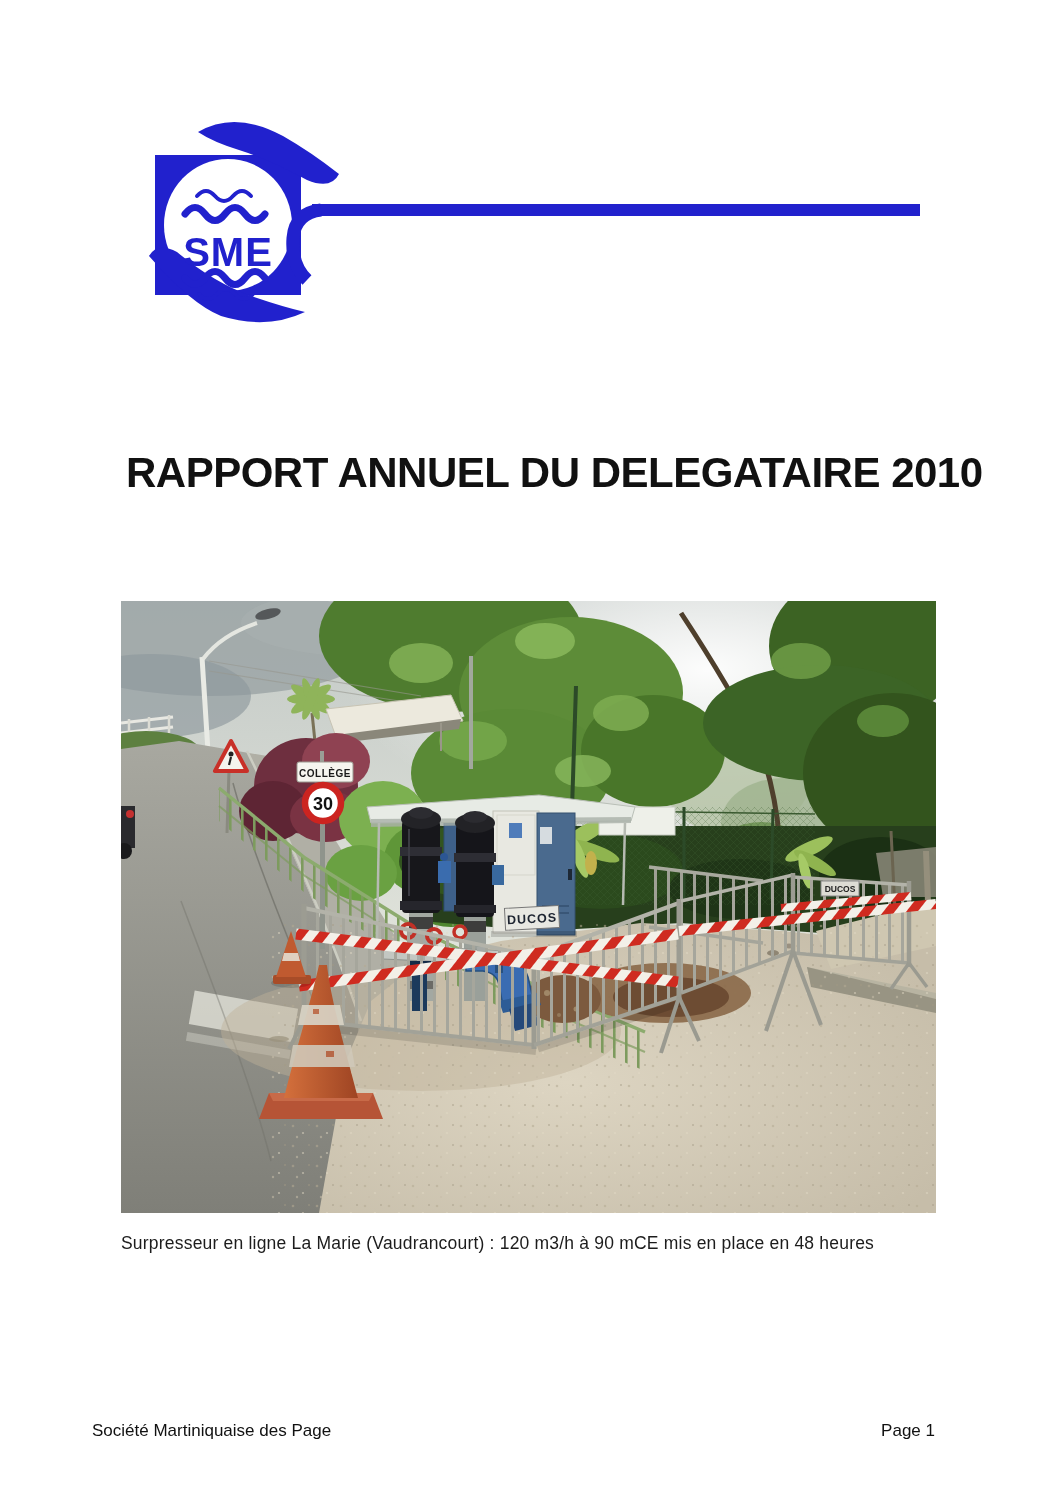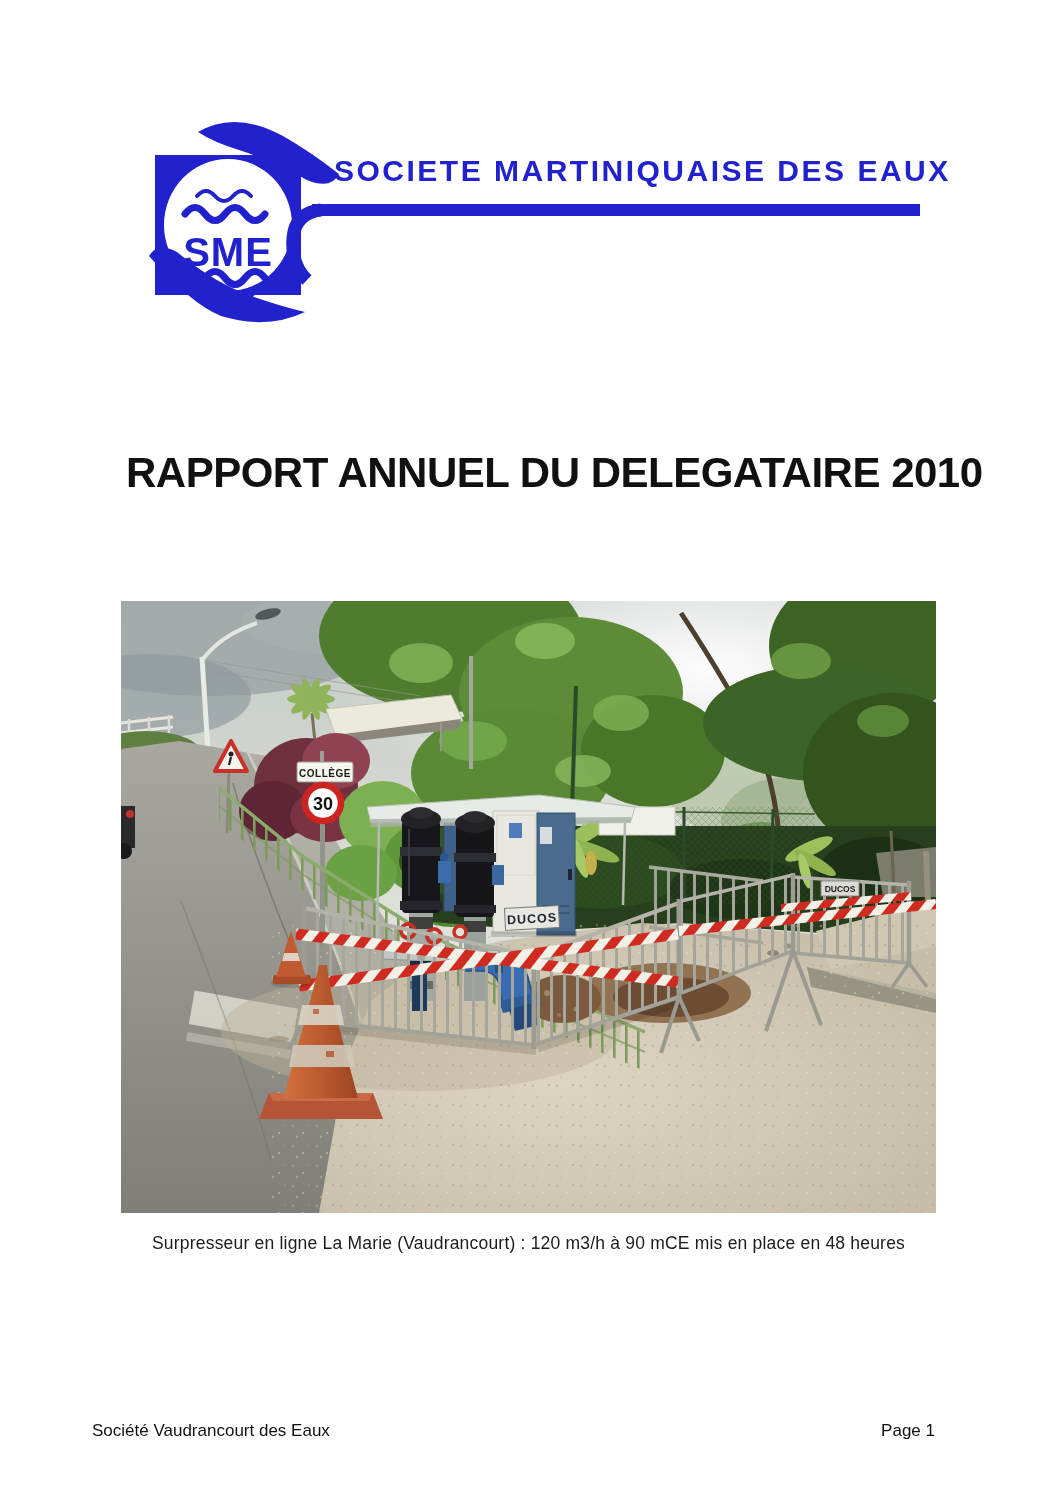--- a/index.html
+++ b/index.html
@@ -3,21 +3,21 @@
 <meta charset="utf-8">
 <style>
   html,body{margin:0;padding:0;background:#fff;}
   .page{position:relative;width:1058px;height:1497px;background:#fff;overflow:hidden;
         font-family:"Liberation Sans",sans-serif;}
   .abs{position:absolute;}
   .company-name{left:334px;top:156px;font-size:30px;font-weight:bold;letter-spacing:2.5px;
         color:#2121cd;line-height:1;white-space:nowrap;}
   .doc-title{left:126px;top:452px;width:830px;font-size:42px;font-weight:bold;
         letter-spacing:-0.5px;color:#111;line-height:1;white-space:nowrap;}
-  .caption{left:121px;top:1233px;width:815px;text-align:center;font-size:17.5px;color:#1c1c1c;
+  .caption{left:121px;top:1233px;width:815px;text-align:left;font-size:17.5px;color:#1c1c1c;
         letter-spacing:0.2px;white-space:nowrap;}
   .footer-left{left:92px;top:1421px;font-size:17px;color:#111;}
   .footer-right{right:123px;top:1421px;font-size:17px;color:#111;text-align:center;}
   svg text{font-family:"Liberation Sans",sans-serif;}
 </style>
 </head>
 <body>
 
 <div class="page">
 
@@ -35,21 +35,20 @@
         <path d="M50,160 q10,13 20,0 q10,-13 20,0 q10,13 20,0 q10,-13 20,0" stroke-width="7"></path>
         <path d="M64,176 q9,10 18,0 q9,-10 18,0 q9,10 18,0" stroke-width="4"></path>
       </g>
       <text x="93" y="148" text-anchor="middle" font-size="40" font-weight="bold" letter-spacing="1" fill="#2121cd">SME</text>
     </g>
     <g>
       <rect x="177" y="86" width="608" height="12" fill="#2121cd"></rect>
       <path d="M186,92 Q160,95 158,120 Q156,147 172,162" stroke="#2121cd" stroke-width="13" fill="none"></path>
     </g>
   </svg>
-  <div class="abs company-name">SOCIETE MARTINIQUAISE DES EAUX</div>
 
   <div class="abs doc-title">RAPPORT ANNUEL DU DELEGATAIRE 2010</div>
 
   <svg class="abs" style="left:121px;top:601px;" width="815" height="612" viewBox="0 0 815 612">
     <defs>
       <linearGradient id="gSky" x1="0" y1="0" x2="0" y2="1">
         <stop offset="0" stop-color="#c3c9c6"></stop>
           <stop offset="0.55" stop-color="#dfe2da"></stop>
         <stop offset="1" stop-color="#eeefe6"></stop>
       </linearGradient>
@@ -392,16 +391,16 @@
       <path d="M198,364 C190,400 172,460 163,497 L237,497 C226,455 210,400 206,364 Z" fill="url(#gCone)"></path>
       <polygon points="181,404 219,404 223,424 177,424" fill="#d8d2c4" opacity="0.92"></polygon>
       <polygon points="172,444 230,444 234,466 168,466" fill="#cfc8b8" opacity="0.9"></polygon>
       <rect x="192" y="408" width="6" height="5" fill="#b85a34" opacity="0.8"></rect>
       <rect x="205" y="450" width="8" height="6" fill="#b2522e" opacity="0.8"></rect>
     </g>
   </svg>
 
   <div class="abs caption">Surpresseur en ligne La Marie (Vaudrancourt) : 120 m3/h à 90 mCE mis en place en 48 heures</div>
 
-  <div class="abs footer-left">Société Vaudrancourt des Eaux</div>
+  <div class="abs footer-left">Société Martiniquaise des Page</div>
   <div class="abs footer-right">Page 1</div>
 
 </div>
 
 </body></html>

